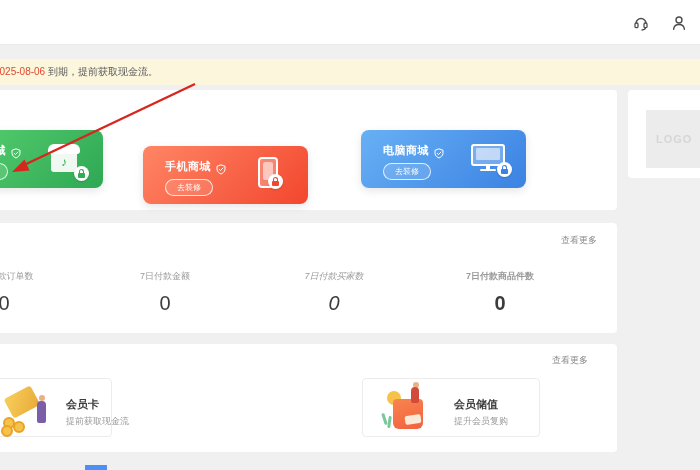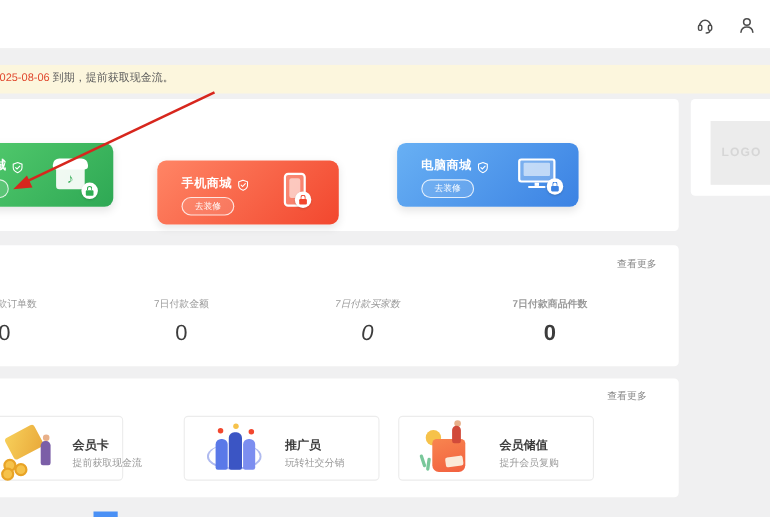--- a/index.html
+++ b/index.html
@@ -248,33 +248,20 @@
         <div class="il coin c1"></div>
           <div class="il coin c2"></div>
           <div class="il coin c3"></div>
         <div class="il tiny-head"></div>
           <div class="il tiny-person"></div>
       </div>
       <div class="mc-title">会员卡</div>
       <div class="mc-sub">提前获取现金流</div>
     </div>
 
-    <div class="mini-card second">
-      <div class="illus">
-        <div class="il laurel"></div>
-        <div class="il p-fig pf1"></div>
-          <div class="il p-fig pf2"></div>
-          <div class="il p-fig pf3"></div>
-        <div class="il dot d1"></div>
-          <div class="il dot d2"></div>
-          <div class="il dot d3"></div>
-      </div>
-      <div class="mc-title">推广员</div>
-      <div class="mc-sub">玩转社交分销</div>
-    </div>
 
     <div class="mini-card third">
       <div class="illus">
         <div class="il bag-coin"></div>
         <div class="il leaf lf1"></div>
           <div class="il leaf lf2"></div>
         <div class="il bag"></div>
         <div class="il bag-phead"></div>
           <div class="il bag-person"></div>
         <div class="il bag-card"></div>

